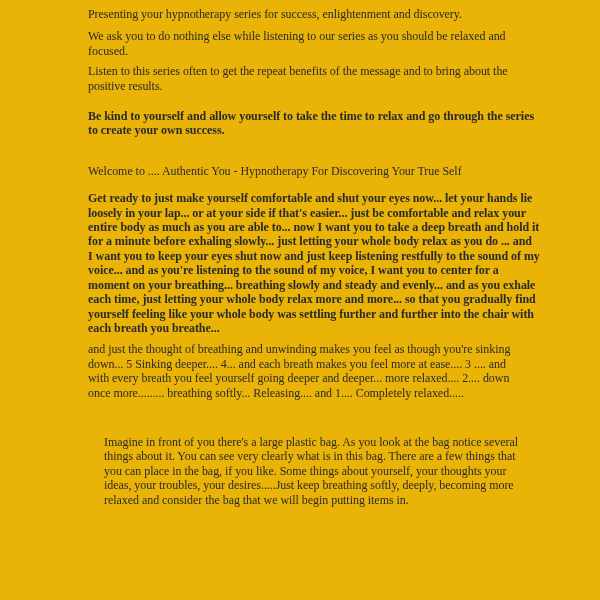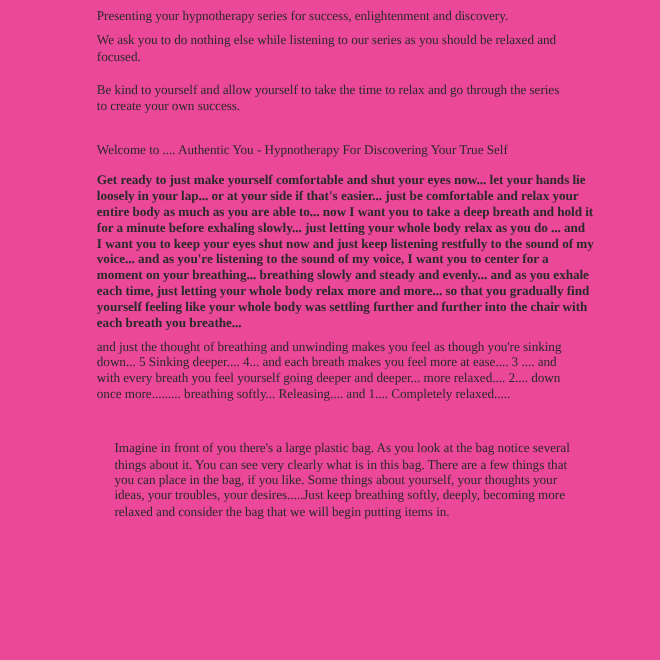--- a/index.html
+++ b/index.html
@@ -11,49 +11,51 @@
     width: 600px;
     height: 600px;
     overflow: hidden;
     font-family: "Liberation Serif", "DejaVu Serif", serif;
   }
   .page {
     box-sizing: border-box;
     width: 600px;
     height: 600px;
     padding: 7px 8px 0 88px;
-    background: #ec4899;
+    background: #eab308;
   }
   .para {
     margin: 0;
     font-size: 12px;
     line-height: 14.4px;
     color: #2a2a2a;
     white-space: pre-line;      
     letter-spacing: -0.05px;
   }
   .p2 { margin-top: 26px; }
   .p3 { margin-top: 8px; }
   .p4 { margin-top: 6px; }
-  .p5 { margin-top: 16px; }
+  .p5 { margin-top: 16px; font-weight: bold; }
   .p6 { margin-top: 26px; }
   .p7 { margin-top: 13px; font-weight: bold; }
   .p8 { margin-top: 7px; }
   .p9 { margin-top: 35px; margin-left: 16px; }
 </style>
 </head>
 <body>
 
 <div class="page">
   <p class="para p1">Presenting your hypnotherapy series for success, enlightenment and discovery.</p>
 
 
   <p class="para p3">We ask you to do nothing else while listening to our series as you should be relaxed and
 focused.</p>
 
+  <p class="para p4">Listen to this series often to get the repeat benefits of the message and to bring about the
+positive results.</p>
 
   <p class="para p5">Be kind to yourself and allow yourself to take the time to relax and go through the series
 to create your own success.</p>
 
   <p class="para p6">Welcome to .... Authentic You - Hypnotherapy For Discovering Your True Self</p>
 
   <p class="para p7">Get ready to just make yourself comfortable and shut your eyes now... let your hands lie
 loosely in your lap... or at your side if that's easier...  just be comfortable and relax your
 entire body as much as you are able to... now I want you to take a deep breath and hold it
 for a minute before exhaling slowly... just letting your whole body relax as you do ... and

